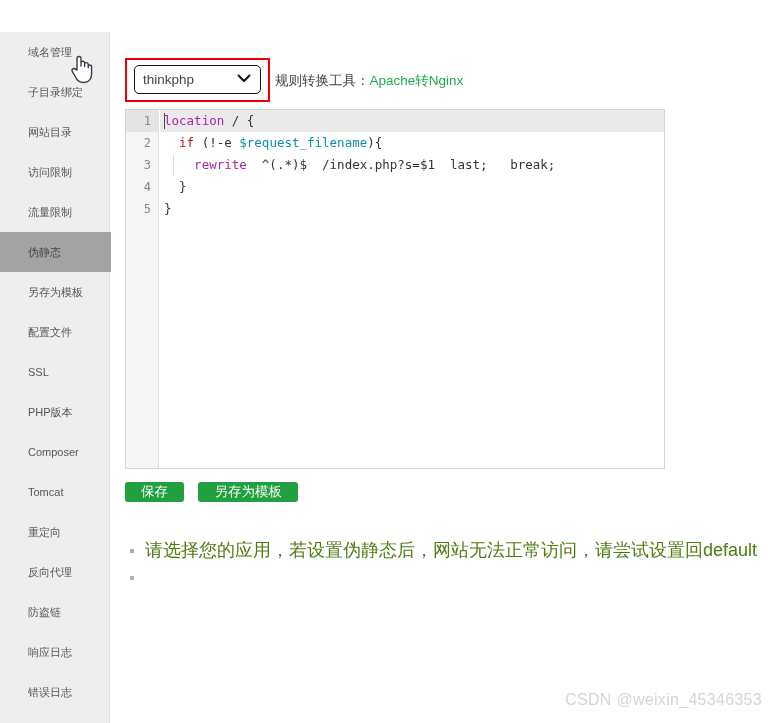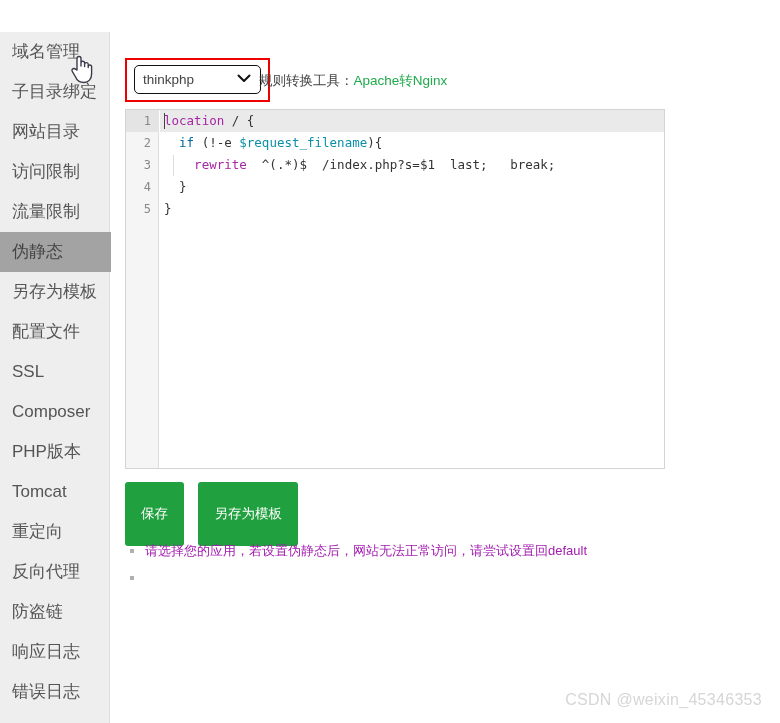--- a/index.html
+++ b/index.html
@@ -71,22 +71,22 @@
     width: 110px;
     height: 691px;
     background: #eeeeee;
     border-right: 1px solid #dddddd;
     box-sizing: border-box;
   }
   .side-item {
     position: relative;
     height: 40px;
     line-height: 40px;
-    padding-left: 12px;
-    font-size: 17px;
+    padding-left: 28px;
+    font-size: 11px;
     color: #555555;
     cursor: pointer;
     box-sizing: border-box;
     white-space: nowrap;
   }
   .side-item.active {
     background: #a3a3a3;
     width: 111px;
     color: #444444;
   }
@@ -149,21 +149,21 @@
     line-height: 27px;
   }
   #select-chevron {
     position: absolute;
     left: 112px;
     top: 16px;
     pointer-events: none;
   }
   #tool-label {
     position: absolute;
-    left: 134px;
+    left: 150px;
     top: 14px;
     font-size: 13.5px;
     color: #444444;
     white-space: nowrap;
   }
   #tool-link {
     color: #1faa4b;
     text-decoration: none;
     cursor: pointer;
   }
@@ -221,21 +221,21 @@
     color: #888888;
     font-family: "DejaVu Sans Mono", "Liberation Mono", monospace;
     font-size: 12px;
   }
   .lc {
     position: absolute;
     left: 38px;
     color: #333333;
   }
   .tok-kw     { color: #a626a4; }
-  .tok-cond   { color: #0369a1; }
+  .tok-cond   { color: #b91c1c; }
   .tok-var    { color: #0b8fa8; }
   .tok-plain  { color: #333333; }
   #indent-guide {
     position: absolute;
     left: 47px;
     top: 45px;
     width: 1px;
     height: 21px;
     background: #dcdcdc;
   }
@@ -254,39 +254,39 @@
     left: 14px;
     top: 450px;
   }
   .btn {
     display: inline-block;
     background: #20a03e;
     color: #ffffff;
     font-size: 13.5px;
     border: none;
     border-radius: 3px;
-    padding: 24px 16px;
+    padding: 2px 16px;
     margin-right: 10px;
     cursor: pointer;
     font-family: "Liberation Sans", "DejaVu Sans", sans-serif;
     line-height: 1.2;
   }
 
   
   #notes {
     position: absolute;
     left: 14px;
     top: 505px;
     width: 560px;
   }
   .note-item {
     position: relative;
     padding-left: 20px;
-    font-size: 13px;
-    color: #a21caf;
+    font-size: 18px;
+    color: #4d7c0f;
     line-height: 27px;
     white-space: nowrap;
   }
   .note-bullet {
     position: absolute;
     left: 5px;
     top: 12px;
     width: 4px;
     height: 4px;
     background: #b0b0b0;
@@ -313,22 +313,22 @@
   <div id="sidebar">
       <div class="side-item"><span>域名管理</span></div>
       <div class="side-item"><span>子目录绑定</span></div>
       <div class="side-item"><span>网站目录</span></div>
       <div class="side-item"><span>访问限制</span></div>
       <div class="side-item"><span>流量限制</span></div>
       <div class="side-item active"><span>伪静态</span></div>
       <div class="side-item"><span>另存为模板</span></div>
       <div class="side-item"><span>配置文件</span></div>
       <div class="side-item"><span>SSL</span></div>
+      <div class="side-item"><span>PHP版本</span></div>
       <div class="side-item"><span>Composer</span></div>
-      <div class="side-item"><span>PHP版本</span></div>
       <div class="side-item"><span>Tomcat</span></div>
       <div class="side-item"><span>重定向</span></div>
       <div class="side-item"><span>反向代理</span></div>
       <div class="side-item"><span>防盗链</span></div>
       <div class="side-item"><span>响应日志</span></div>
       <div class="side-item"><span>错误日志</span></div>
     </div>
 
   <svg id="hand-cursor" viewBox="0 0 26 32">
     <path d="M9 18 L9 6.5 A2 2 0 0 1 13 6.5 L13 14 L13 11 A1.8 1.8 0 0 1 16.6 11 L16.6 14.5 L16.6 12.4 A1.8 1.8 0 0 1 20.2 12.4 L20.2 15.5 L20.2 14.2 A1.8 1.8 0 0 1 23.6 14.2 L23.6 22 C23.6 27 20.5 30.5 16 30.5 C11.5 30.5 8.6 27.8 7.3 24.5 L4.4 19.6 A1.9 1.9 0 0 1 7.4 17.2 Z" fill="#ffffff" stroke="#3a3a4a" stroke-width="1.4" stroke-linejoin="round"></path>

